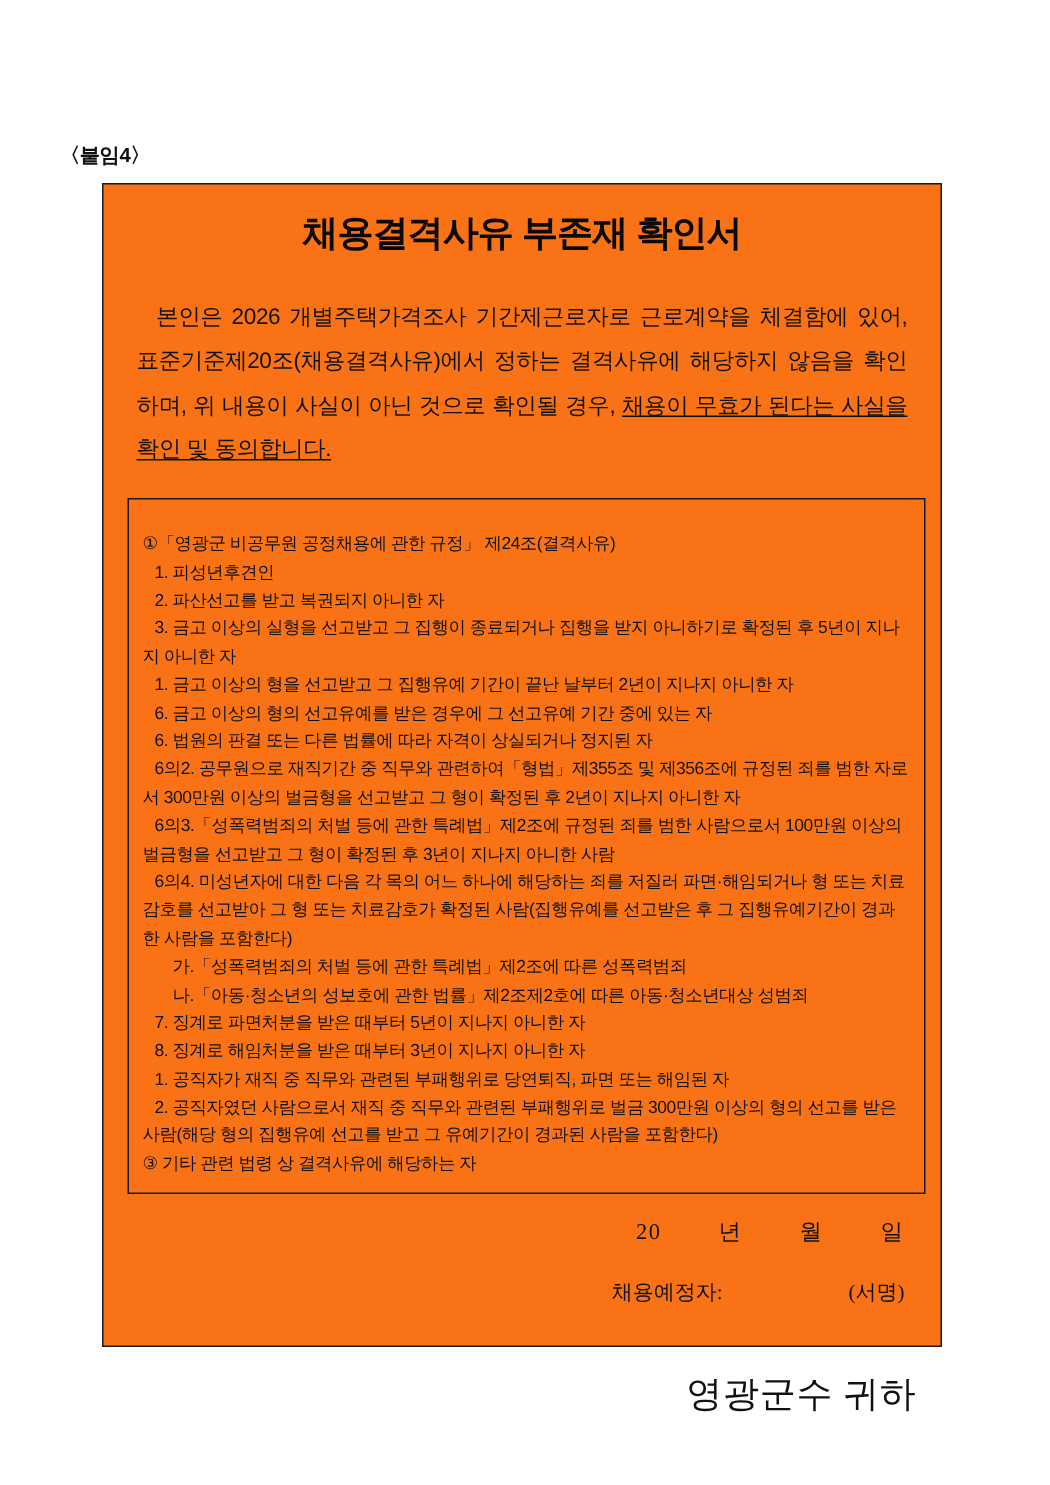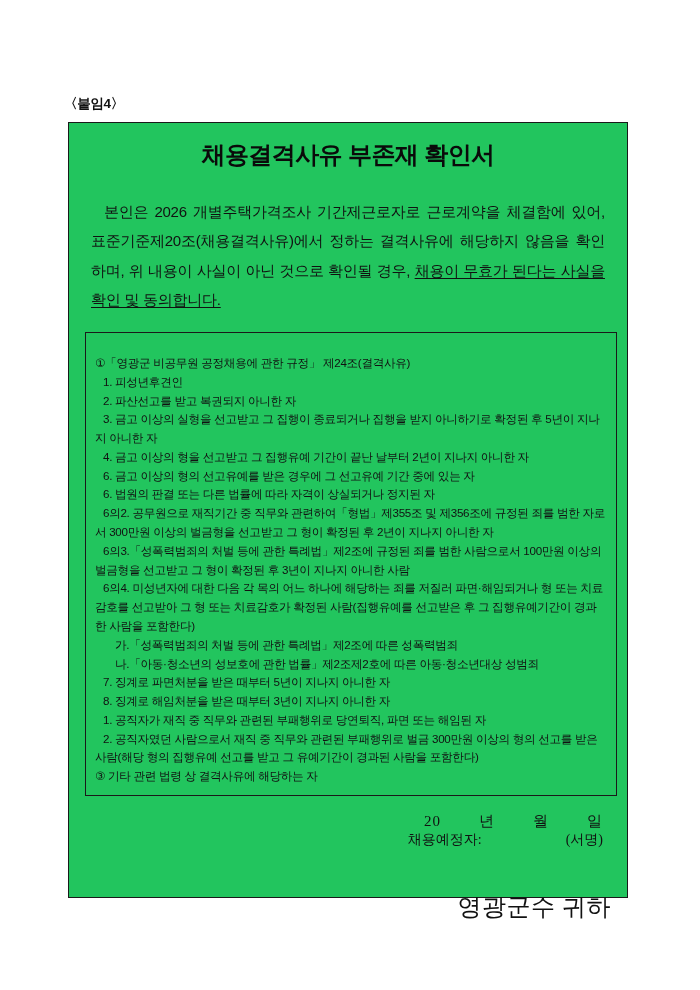--- a/index.html
+++ b/index.html
@@ -12,39 +12,39 @@
     height: 990px;
     position: relative;
     font-family: "Liberation Sans", "DejaVu Sans", sans-serif;
     color: #000000;
     overflow: hidden;
   }
 
   
   .attach-label {
     position: absolute;
-    left: 64px;
+    left: 40px;
     top: 95px;
     font-size: 13.5px;
     font-weight: bold;
     letter-spacing: -0.3px;
     color: #111;
     white-space: nowrap;
   }
 
   
   .form-frame {
     position: absolute;
     left: 68px;
     top: 122px;
     width: 560px;
     height: 776px;
     border: 1.4px solid #1a1a1a;
     box-sizing: border-box;
-    background: #22c55e;
+    background: #f97316;
   }
 
   .doc-title {
     text-align: center;
     font-size: 24px;
     font-weight: bold;
     letter-spacing: -0.6px;
     margin-top: 16px;
     margin-bottom: 0;
     color: #0a0a0a;
@@ -110,20 +110,21 @@
     color: #111;
   }
   .date-line {
     text-align: right;
     font-size: 15px;
     letter-spacing: 1px;
     padding-right: 24px;
     white-space: pre;
   }
   .signer-line {
+    margin-top: 22px;
     text-align: right;
     font-size: 14px;
     padding-right: 24px;
     white-space: pre;
   }
   .signer-line .who {
     margin-right: 84px;
   }
   .addressee-line {
     margin-top: 42px;
@@ -146,21 +147,21 @@
   <p class="intro"><span>본인은 2026 개별주택가격조사 기간제근로자로 근로계약을 체결함에 있어, 표준기준제20조(채용결격사유)에서 정하는 결격사유에 해당하지 않음을 확인하며, 위 내용이 사실이 아닌 것으로 확인될 경우, </span><span class="u">채용이 무효가 된다는 사실을 확인 및 동의합니다.</span></p>
 
   <div class="clause-box">
 
     <div class="grp">
       <div class="lvl0">①「영광군 비공무원 공정채용에 관한 규정」 제24조(결격사유)</div>
 
       <div class="lvl1 wrapflat">1. 피성년후견인</div>
       <div class="lvl1 wrapflat">2. 파산선고를 받고 복권되지 아니한 자</div>
       <div class="lvl1 wrapflat">3. 금고 이상의 실형을 선고받고 그 집행이 종료되거나 집행을 받지 아니하기로 확정된 후 5년이 지나지 아니한 자</div>
-      <div class="lvl1 wrapflat">4. 금고 이상의 형을 선고받고 그 집행유예 기간이 끝난 날부터 2년이 지나지 아니한 자</div>
+      <div class="lvl1 wrapflat">1. 금고 이상의 형을 선고받고 그 집행유예 기간이 끝난 날부터 2년이 지나지 아니한 자</div>
       <div class="lvl1 wrapflat">6. 금고 이상의 형의 선고유예를 받은 경우에 그 선고유예 기간 중에 있는 자</div>
       <div class="lvl1 wrapflat">6. 법원의 판결 또는 다른 법률에 따라 자격이 상실되거나 정지된 자</div>
       <div class="lvl1 wrapflat">6의2. 공무원으로 재직기간 중 직무와 관련하여「형법」제355조 및 제356조에 규정된 죄를 범한 자로서 300만원 이상의 벌금형을 선고받고 그 형이 확정된 후 2년이 지나지 아니한 자</div>
       <div class="lvl1 wrapflat">6의3.「성폭력범죄의 처벌 등에 관한 특례법」제2조에 규정된 죄를 범한 사람으로서 100만원 이상의 벌금형을 선고받고 그 형이 확정된 후 3년이 지나지 아니한 사람</div>
       <div class="lvl1 wrapflat">6의4. 미성년자에 대한 다음 각 목의 어느 하나에 해당하는 죄를 저질러 파면·해임되거나 형 또는 치료감호를 선고받아 그 형 또는 치료감호가 확정된 사람(집행유예를 선고받은 후 그 집행유예기간이 경과한 사람을 포함한다)</div>
 
       <div class="lvl2">가.「성폭력범죄의 처벌 등에 관한 특례법」제2조에 따른 성폭력범죄</div>
       <div class="lvl2">나.「아동·청소년의 성보호에 관한 법률」제2조제2호에 따른 아동·청소년대상 성범죄</div>
 
       <div class="lvl1 wrapflat">7. 징계로 파면처분을 받은 때부터 5년이 지나지 아니한 자</div>

